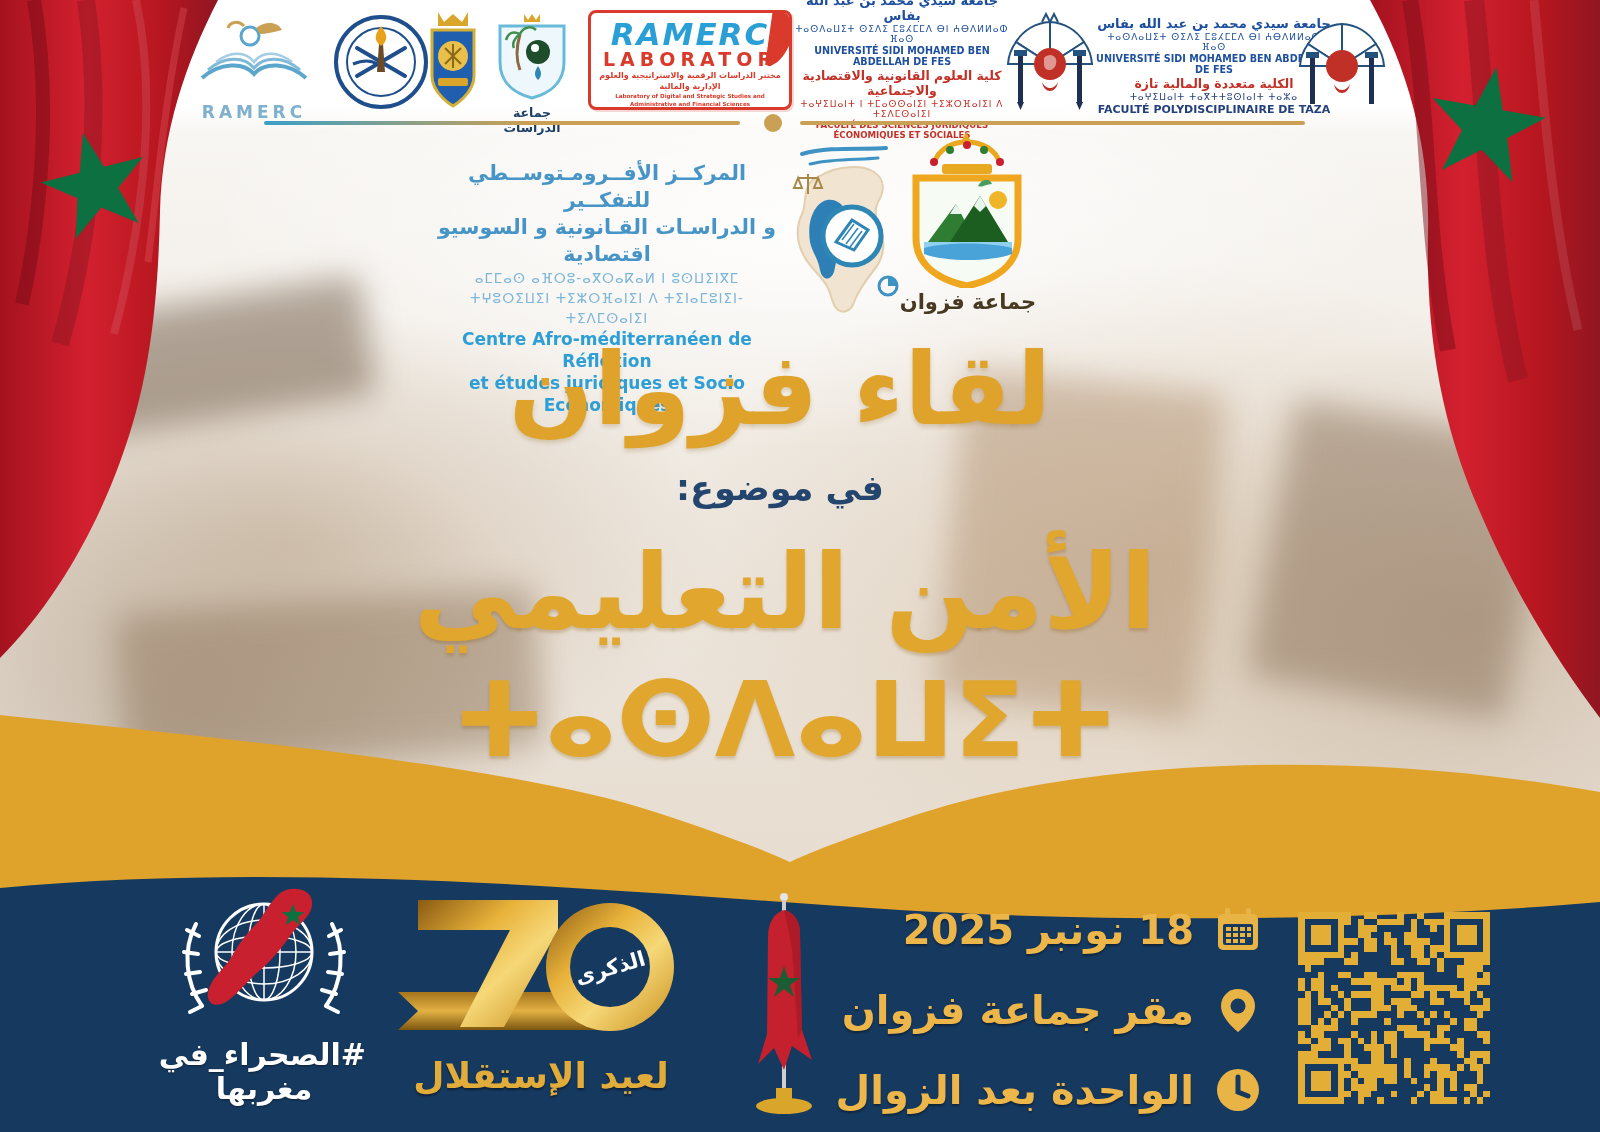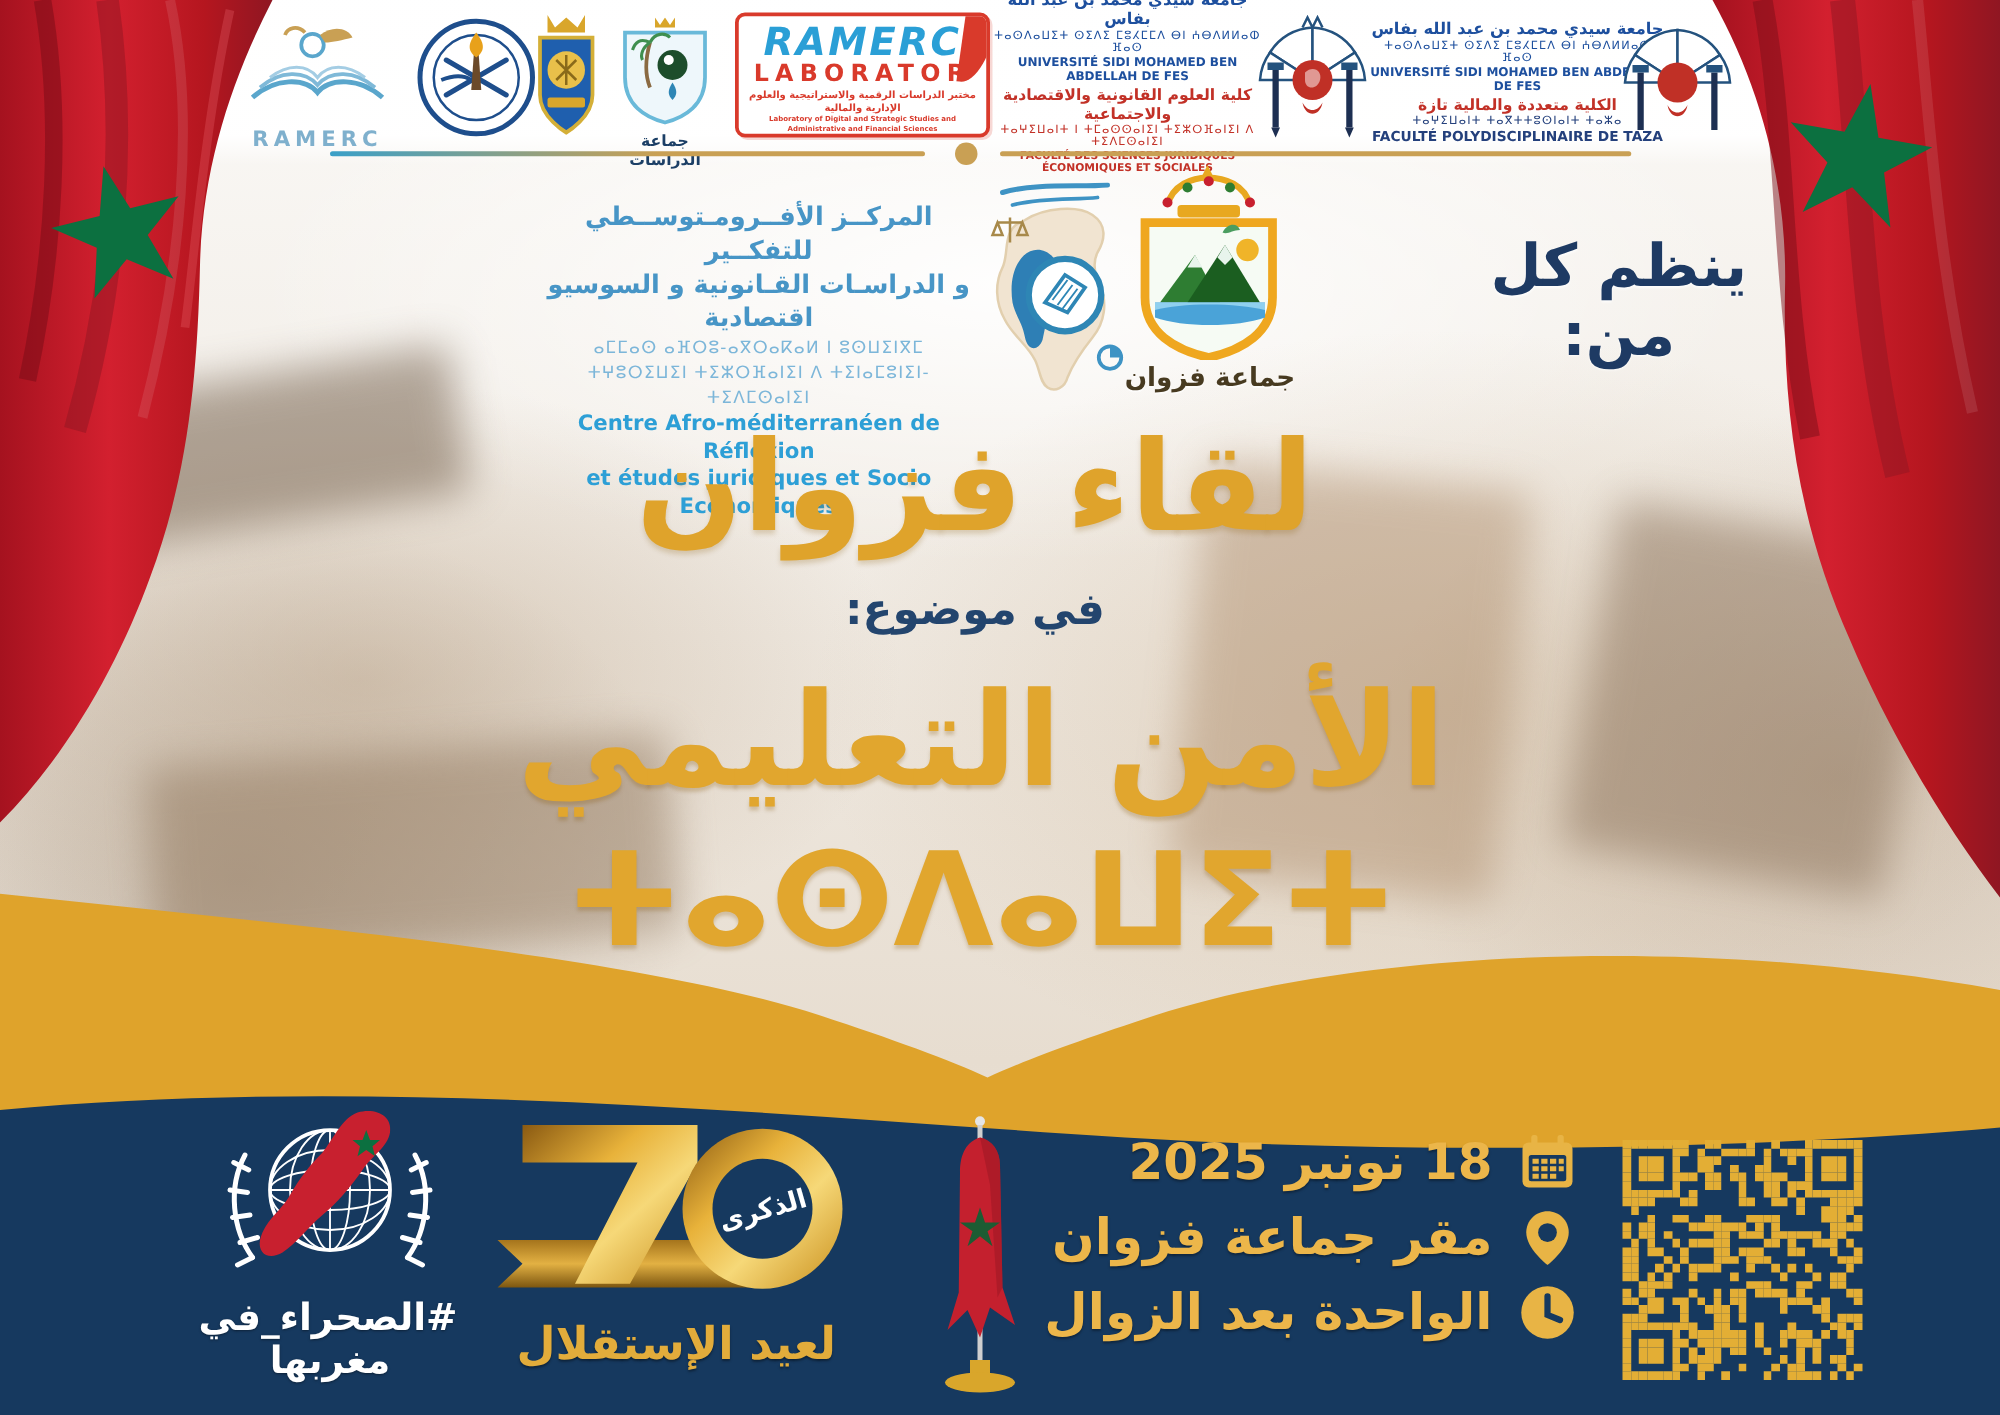--- a/index.html
+++ b/index.html
@@ -103,21 +103,21 @@
 
   
   .un-block { position:absolute; z-index:7; left:162px; top:884px; width:204px; text-align:center; }
   .hashtag { color:#fff; font-weight:bold; font-size:30px; direction:rtl; line-height:34px;
      text-shadow:0 1px 2px rgba(0,0,0,.4); }
   .anniv-block { position:absolute; z-index:7; left:388px; top:872px; width:306px; text-align:center; }
   .anniv-label { color:#e2ac3b; font-size:36px; font-weight:bold; direction:rtl; margin-top:-6px;
      text-shadow:0 2px 2px rgba(0,0,0,.4); }
   .flag-stand { position:absolute; z-index:7; left:732px; top:888px; width:104px; height:232px; }
   .details-block { position:absolute; z-index:7; left:850px; top:904px; width:412px;
-     display:flex; flex-direction:column; gap:8px; }
+     display:flex; flex-direction:column; gap:28px; }
   .detail-row { display:flex; flex-direction:row-reverse; align-items:center; gap:20px;
      justify-content:flex-start; height:52px; }
   .detail-icon { width:48px; height:48px; flex:0 0 48px; }
   .detail-text { color:#ecb64a; font-size:40px; font-weight:bold; direction:rtl; white-space:nowrap;
      text-shadow:0 2px 2px rgba(0,0,0,.35); }
   .qr-block { position:absolute; z-index:7; left:1298px; top:912px; width:192px; height:192px;
      display:grid; grid-template-rows:repeat(29,1fr); grid-template-columns:repeat(29,1fr); }
   .qr-m { background:#e3ae35; }
 </style>
 </head>
@@ -301,21 +301,20 @@
       <path d="M56,112 L86,66 L114,112 Z" fill="#1b5e20"></path>
       <path d="M80,76 L86,66 L92,76 L86,82 Z" fill="#e8f4ec"></path>
       <path d="M62,74 L56,84 L68,84 Z" fill="#e8f4ec"></path>
       <path d="M84,56 C88,48 96,48 98,54 C92,54 88,58 84,56 Z" fill="#4a9d5f"></path>
       <path d="M30,112 H118 V124 C96,132 52,132 30,124 Z" fill="#4aa3d8"></path>
       <path d="M30,118 C50,112 96,112 118,118 V112 H30 Z" fill="#8fd0ef"></path>
     </svg>
     <div class="fez-label">جماعة فزوان</div>
   </div>
 
-  <div class="organizers-heading">ينظم كل من:</div>
 
   <div class="title-kicker">لقاء فزوان</div>
   <div class="title-subject">في موضوع:</div>
   <div class="title-main1">الأمن التعليمي ⵜⴰⵙⴷⴰⵡⵉⵜ</div>
 
   <div class="un-block">
     <svg width="204" height="150" viewBox="0 0 204 150">
       <g stroke="#fff" fill="none">
         <circle cx="102" cy="68" r="48" stroke-width="3"></circle>
         <ellipse cx="102" cy="68" rx="48" ry="16" stroke-width="1.5"></ellipse>

